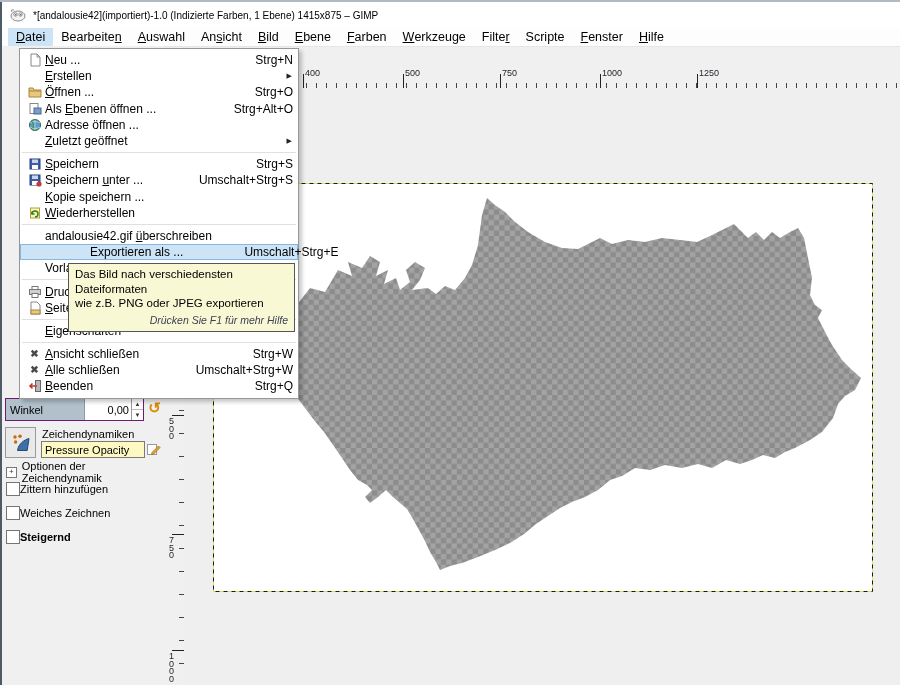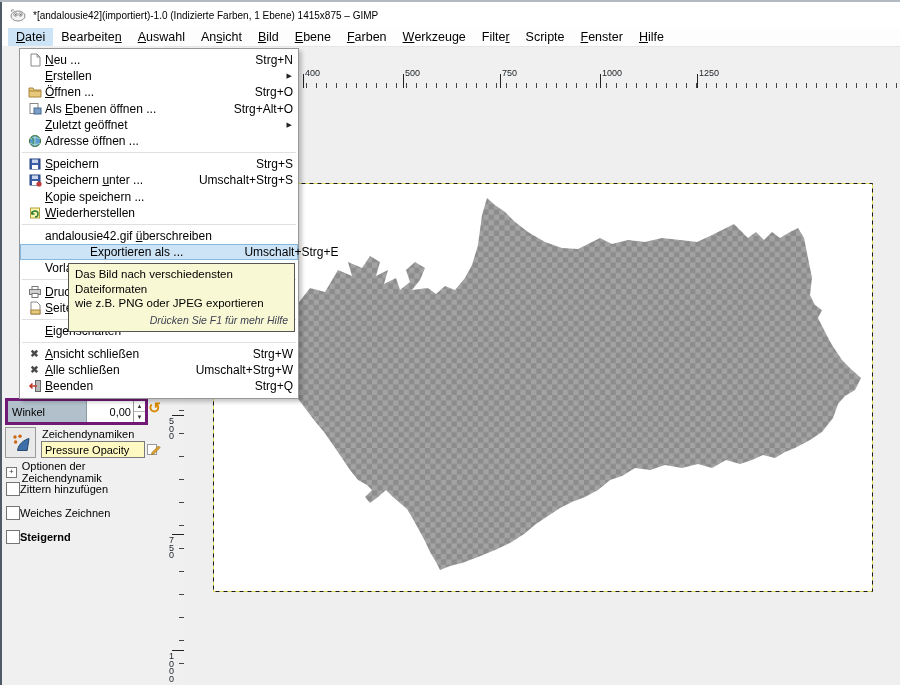--- a/index.html
+++ b/index.html
@@ -27,21 +27,21 @@
   .mi .sub{margin-left:auto;font-size:7px;color:#222;padding-right:1px;}
   .mi.hl{background:#cde4f7;box-shadow:inset 0 0 0 1px 	#86b7e0;gap:45px;}
   .msep{height:1px;background:#e0e0e0;margin:3px 2px;}
   .xic{font-size:10px;color:#4a4a4a;font-weight:bold;line-height:10px;}
   
   #tooltip{left:68px;top:263px;width:213px;background:#f9f8d4;border:1px solid #565656;z-index:60;
            padding:3px 6px 4px 6px;font-size:11.5px;line-height:14.5px;}
   #tooltip .hint{font-style:italic;text-align:right;font-size:10.5px;color:#3c3f52;margin-top:2px;}
   
   #dock{left:2px;top:46px;width:162px;height:639px;background:#f0f0f0;font-size:11px;}
-  #winkelbox{position:absolute;left:3px;top:352px;width:137px;height:21px;border:3px solid #701a75;background:#fff;display:flex;}
+  #winkelbox{position:absolute;left:3px;top:352px;width:137px;height:21px;border:1px solid #701a75;background:#fff;display:flex;}
   #winkelfill{width:74px;background:#b1c0cb;display:flex;align-items:center;padding-left:4px;border-right:1px solid #8c9aa4;}
   #winkelval{flex:1;display:flex;align-items:center;justify-content:flex-end;padding-right:2px;}
   #spincol{width:11px;border-left:1px solid #9a9a9a;display:flex;flex-direction:column;}
   #spincol .sp{flex:1;display:flex;align-items:center;justify-content:center;font-size:6px;color:#333;}
   #spincol .sp:first-child{border-bottom:1px solid #bbb;}
   #resetbtn{position:absolute;left:144px;top:352px;width:17px;height:20px;color:#d98a00;font-weight:bold;font-size:15px;line-height:20px;text-align:center;}
   #dynbtn{position:absolute;left:3px;top:381px;width:29px;height:29px;border:1px solid #9a9a9a;background:#e9e9e9;display:flex;align-items:center;justify-content:center;}
   #dynlabel{position:absolute;left:40px;top:382px;}
   #dyninput{position:absolute;left:39px;top:395px;width:96px;height:15px;border:1px solid #7a7a7a;background:#fef9c3;font-size:11px;font-family:"Liberation Sans",sans-serif;padding:0 3px;}
   #editbtn{position:absolute;left:144px;top:396px;}
@@ -214,33 +214,33 @@
     <span class="ic">
         <svg width="14" height="14" viewBox="0 0 14 14">
           <rect x="2" y="1.5" width="8" height="10" fill="#fff" stroke="#888"></rect>
           <rect x="6" y="6" width="7" height="6" fill="#7a9cc6" stroke="#44688f"></rect>
         </svg>
       </span>
     <span class="lbl">Als <span class="mn">E</span>benen öffnen ...</span>
     <span class="accel">Strg+Alt+O</span>
   </div>
   <div class="mi">
-    <span class="ic"></span>
-    <span class="lbl"><span class="mn">Z</span>uletzt geöffnet</span>
-    <span class="sub">▶</span>
-  </div>
-  <div class="mi">
     <span class="ic">
         <svg width="14" height="14" viewBox="0 0 14 14">
           <circle cx="7" cy="7" r="5.5" fill="#5b9bd5" stroke="#2e6b2e"></circle>
           <path d="M2 5c3-2 7-2 10 0M2 9c3 2 7 2 10 0M7 1.5v11" fill="none" stroke="#bfe3bf" stroke-width=".8"></path>
           <path d="M3 3c2 1 3 4 2 7" fill="none" stroke="#3f8f3f"></path>
         </svg>
       </span>
     <span class="lbl">Adresse öffnen ...</span>
+  </div>
+  <div class="mi">
+    <span class="ic"></span>
+    <span class="lbl"><span class="mn">Z</span>uletzt geöffnet</span>
+    <span class="sub">▶</span>
   </div>
   <div class="msep"></div>
   <div class="mi">
     <span class="ic">
         <svg width="14" height="14" viewBox="0 0 14 14">
           <rect x="2" y="2" width="10" height="10" fill="#3c5ea8" stroke="#24407e"></rect>
           <rect x="4" y="2.5" width="6" height="3.5" fill="#c9d4ea"></rect>
           <rect x="4" y="8" width="6" height="4" fill="#fff"></rect>
         </svg>
       </span>

